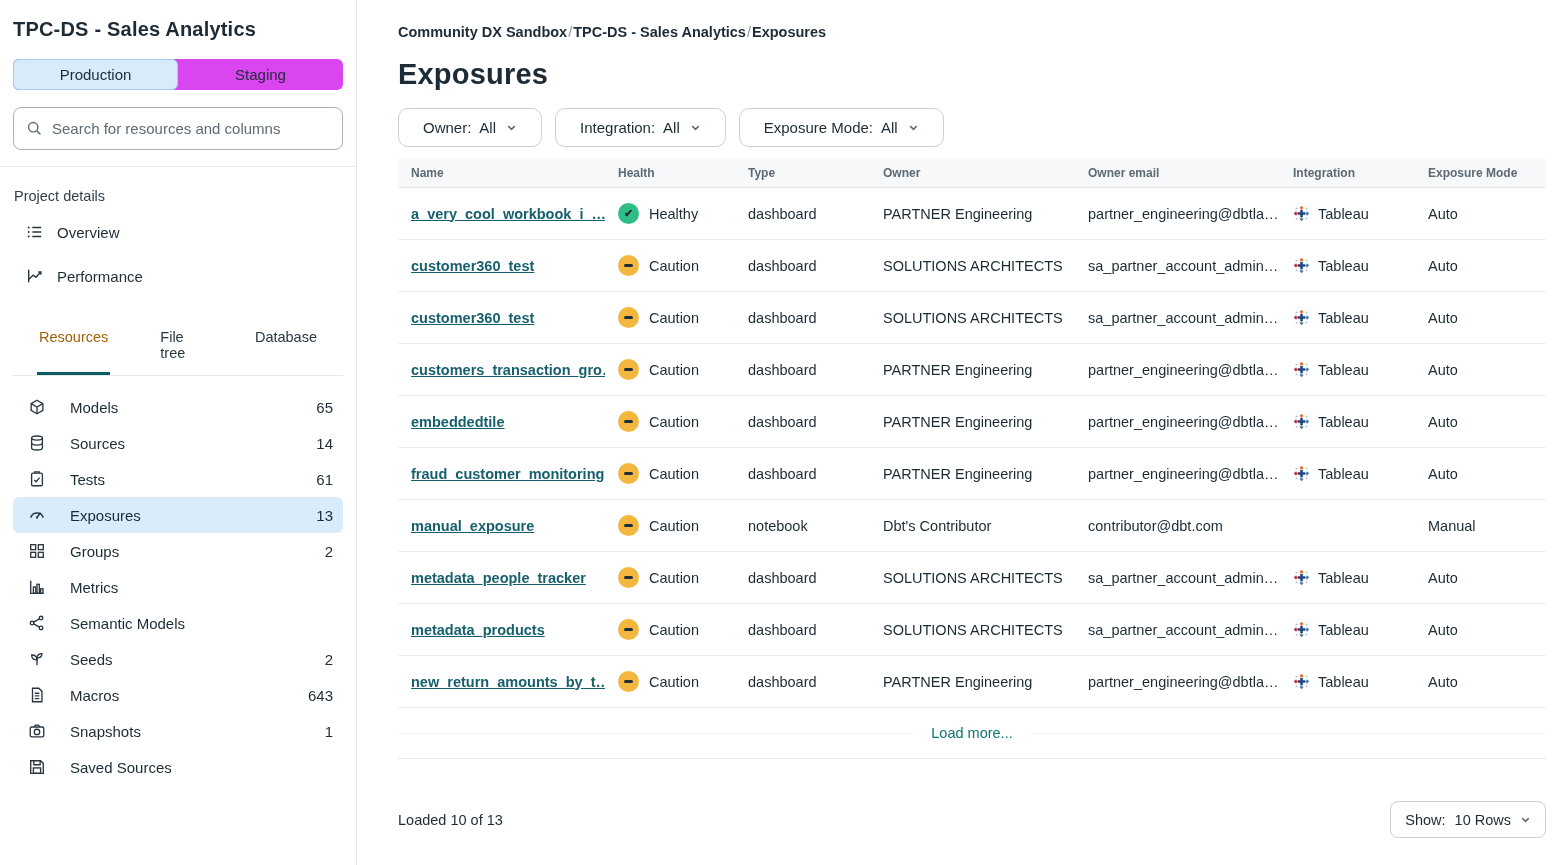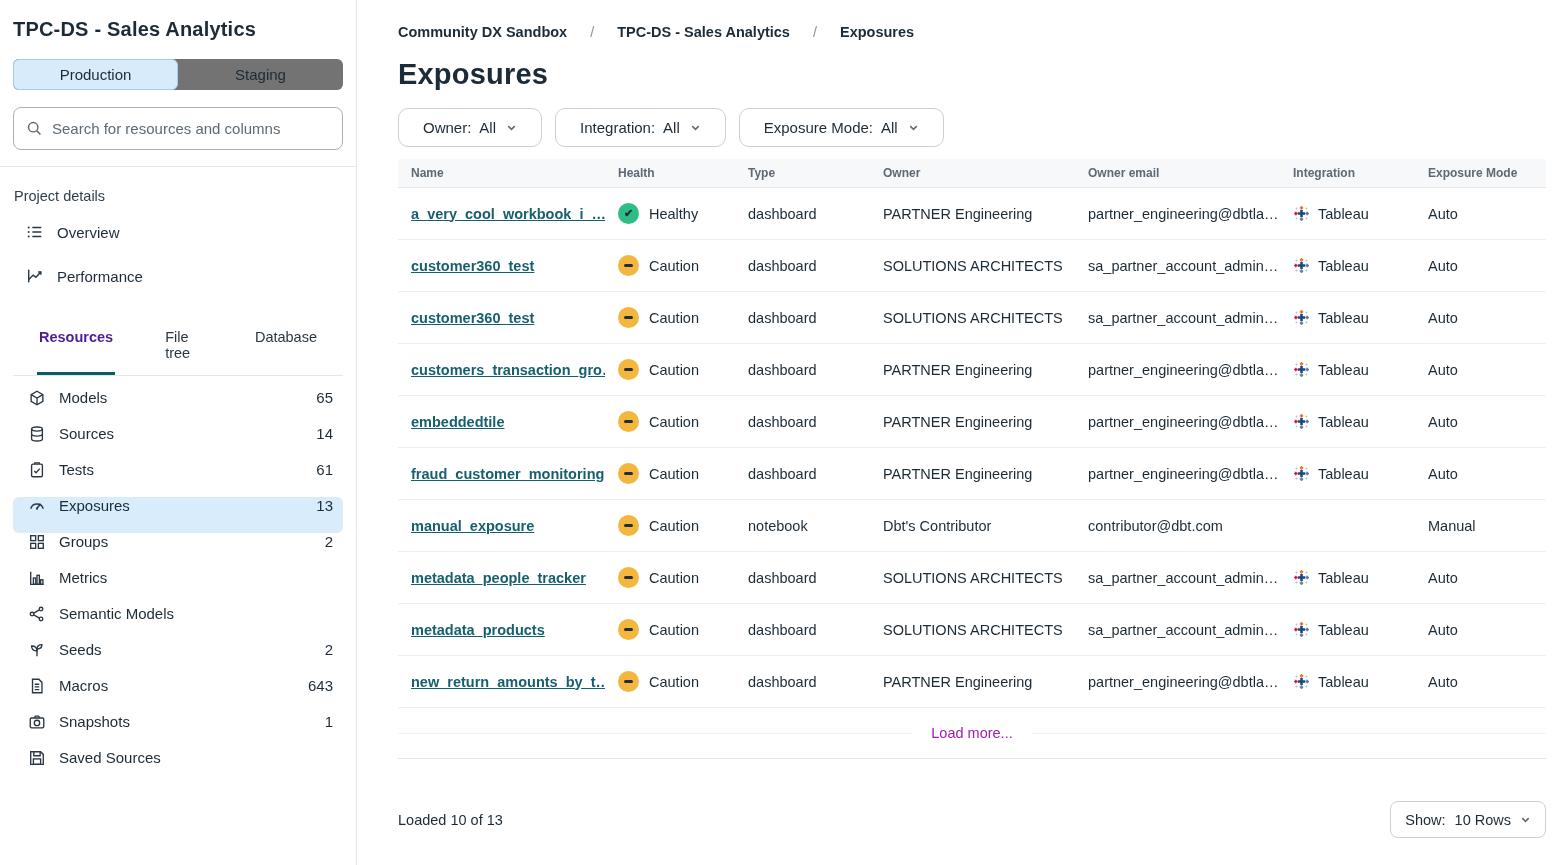--- a/index.html
+++ b/index.html
@@ -3,45 +3,45 @@
 <meta charset="utf-8">
 <style>
   * { margin:0; padding:0; box-sizing:border-box; }
   html,body { width:1559px; height:865px; background:#ffffff; overflow:hidden;
     font-family:"Liberation Sans", sans-serif; color:#1c2b36; }
   .app { display:flex; width:1559px; height:865px; }
 
   
   .sidebar { width:357px; min-width:357px; height:100%; border-right:1px solid #e4e7ea; padding:14px 13px 0 13px; }
   .sb-title { font-size:20px; font-weight:700; letter-spacing:.2px; margin:4px 0 18px 0; }
-  .seg-control { display:flex; background:#737373; border-radius:6px; height:31px; }
+  .seg-control { display:flex; background:#d946ef; border-radius:6px; height:31px; }
   .seg { flex:1; display:flex; align-items:center; justify-content:center; font-size:15px; cursor:pointer; border-radius:6px; border:1px solid transparent; }
   .seg.active { background:#d8ebfb; border-color:#9fcdf3; }
   .search-box { margin-top:17px; height:43px; border:1px solid #a9b2ba; border-radius:8px; display:flex; align-items:center; padding:0 12px; gap:9px; }
   .search-box svg { flex:none; }
   .search-box input { border:none; outline:none; font-size:15px; color:#c2410c; width:100%; font-family:inherit; background:transparent; }
   .search-box input::placeholder { color:#5d6a75; }
   .sb-divider { border:none; border-top:1px solid #e4e7ea; margin:16px -13px 0 -13px; }
   .sb-section-label { font-size:14.5px; color:#30404d; margin:21px 0 6px 1px; }
   .sb-link { display:flex; align-items:center; gap:13px; height:44px; padding-left:13px; font-size:15px; cursor:pointer; border-radius:6px; color:#1e2b38; }
   .sb-link svg { color:#2a3743; }
   .sb-tabs { display:flex; margin-top:22px; border-bottom:1px solid #e4e7ea; }
   .sb-tab { font-size:14.5px; padding:9px 2px 11px 2px; margin:0 24px; cursor:pointer; color:#2a3743; border-bottom:3px solid transparent; }
   .sb-tab:first-child { margin-left:24px; }
-  .sb-tab.active { color:#4c1d95; font-weight:700; border-bottom-color:#0b5d62; }
+  .sb-tab.active { color:#a16207; font-weight:400; border-bottom-color:#0b5d62; }
   .sb-resources { margin-top:13px; }
-  .res-item { display:flex; align-items:flex-start; height:36px; padding:0 10px 0 15px; font-size:15px; border-radius:6px; cursor:pointer; }
+  .res-item { display:flex; align-items:center; height:36px; padding:0 10px 0 15px; font-size:15px; border-radius:6px; cursor:pointer;gap:11px; }
   .res-item.selected { background:#d9ecfb; }
   .res-item .ri-icon { width:18px; display:flex; margin-right:13px; color:#2a3743; }
   .res-item .ri-label { flex:1; }
   .res-item .ri-count { font-size:15px; color:#1e2b38; }
 
   
   .main { flex:1; padding:24px 14px 0 41px; }
-  .breadcrumb { display:flex; align-items:center; gap:23px; font-size:14.5px; font-weight:700; }
+  .breadcrumb { display:flex; align-items:center; gap:1px; font-size:14.5px; font-weight:700; }
   .breadcrumb .sep { color:#8a949d; font-weight:400; }
   .page-title { font-size:29px; font-weight:700; margin-top:18px; letter-spacing:.2px; }
   .filters { display:flex; gap:13px; margin-top:17px; }
   .filter-btn { display:flex; align-items:center; gap:8px; height:39px; padding:0 24px; border:1px solid #c9d0d7; border-radius:10px; font-size:15px; background:#fff; cursor:pointer; color:#1c2b36; font-family:inherit; }
   .filter-btn .chev { color:#5d6a75; margin-left:2px; }
 
   .tbl { margin-top:12px; width:1148px; }
   .tbl-row { display:grid; grid-template-columns:207px 130px 135px 205px 205px 135px 131px; align-items:center; }
   .tbl-head { background:#f7f8fa; height:29px; font-size:12px; font-weight:700; color:#5d6a75; border-bottom:1px solid #e4e7ea; }
   .tbl-head > div { padding:0 13px; white-space:nowrap; }
@@ -50,21 +50,21 @@
   .name-link { color:#165f6d; font-weight:700; text-decoration:underline; cursor:pointer; }
   .health-cell { display:flex; align-items:center; gap:10px; }
   .badge { width:21px; height:21px; border-radius:50%; display:flex; align-items:center; justify-content:center; flex:none; }
   .badge.healthy { background:#2ebd85; }
   .badge.caution { background:#f5b63e; }
   .badge .chk { color:#1d2e3e; font-size:11px; font-weight:700; line-height:1; }
   .badge .bar { width:9px; height:2.6px; background:#1d2e3e; border-radius:2px; }
   .integration-cell { display:flex; align-items:center; gap:8px;text-align:right; }
   .load-more-row { display:flex; align-items:center; height:51px; gap:18px; }
   .load-more-row .rule { flex:1; height:1px; background:#f0f2f3; }
-  .load-more-link { color:#a21caf; font-size:14.5px; cursor:pointer; white-space:nowrap; }
+  .load-more-link { color:#0f766e; font-size:14.5px; cursor:pointer; white-space:nowrap; }
   .tbl-bottom-border { border-bottom:1px solid #e4e7ea; }
 
   .footer { width:1148px; display:flex; align-items:center; justify-content:space-between; margin-top:42px;gap:48px; }
   .loaded-text { font-size:14.5px; }
   .show-btn { display:flex; align-items:center; gap:9px; height:37px; padding:0 14px; border:1px solid #c9d0d7; border-radius:8px; background:#fff; font-size:14.5px; cursor:pointer; font-family:inherit; color:#1c2b36; }
   .show-btn .chev { color:#5d6a75; }
 </style>
 </head>
 <body>
 

